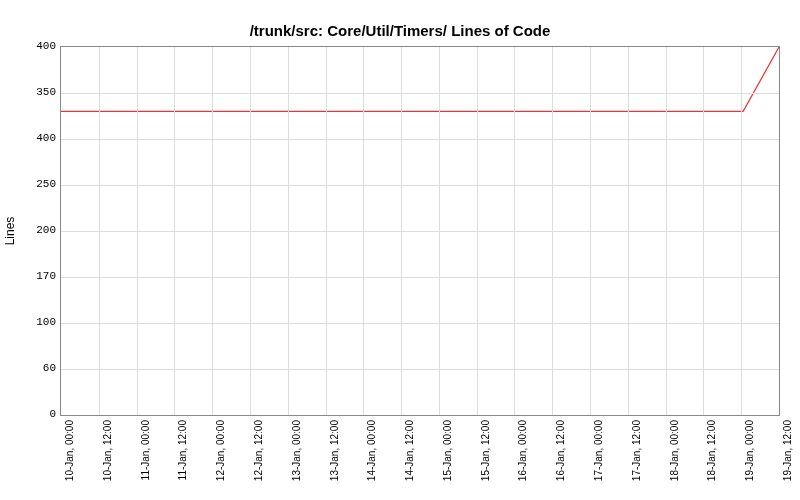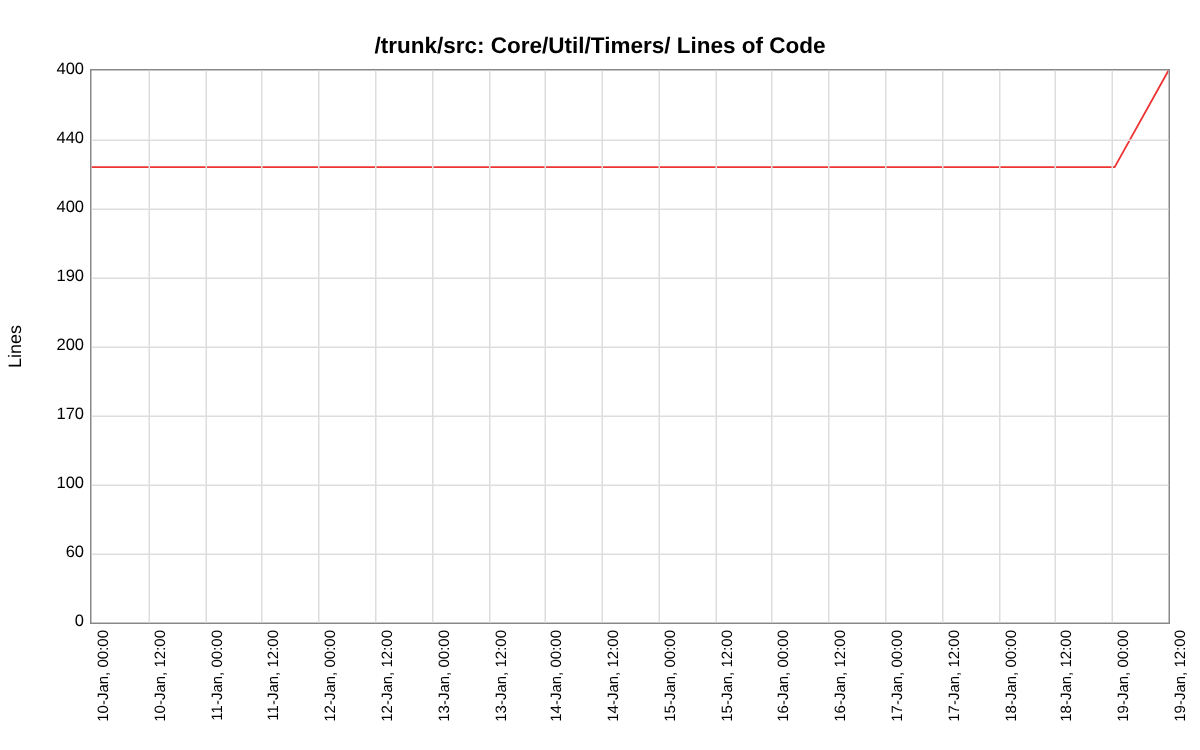--- a/index.html
+++ b/index.html
@@ -52,20 +52,21 @@
     border-left: 1px solid #ddd;
   }
   .y-tick {
     position: absolute;
     right: 744px;
     width: 50px;
     text-align: right;
     font-size: 11px;
     color: #000;
     transform: translateY(-50%);
+    font-family: Liberation Mono, monospace;
   }
   .x-tick {
     position: absolute;
     top: 404px;
     font-size: 10px;
     color: #000;
     transform-origin: top left;
     transform: rotate(-90deg) translateX(-100%);
     white-space: nowrap;
   }
@@ -132,23 +133,23 @@
       <div class="grid-line-v" style="left: 642.421px;"></div>
       <div class="grid-line-v" style="left: 680.211px;"></div>
     </div>
 
 
 <div class="y-tick" style="top: 398px;">0</div>
     <div class="y-tick" style="top: 352px;">60</div>
     <div class="y-tick" style="top: 306px;">100</div>
     <div class="y-tick" style="top: 260px;">170</div>
     <div class="y-tick" style="top: 214px; text-align: right;">200</div>
-    <div class="y-tick" style="top: 168px;">190</div>
+    <div class="y-tick" style="top: 168px;">250</div>
     <div class="y-tick" style="top: 122px;">400</div>
-    <div class="y-tick" style="top: 76px;">440</div>
+    <div class="y-tick" style="top: 76px;">350</div>
     <div class="y-tick" style="top: 30px;">400</div>
     <div class="x-tick" style="left: 64px;">10-Jan, 00:00</div>
     <div class="x-tick" style="left: 101.789px;">10-Jan, 12:00</div>
     <div class="x-tick" style="left: 139.579px;">11-Jan, 00:00</div>
     <div class="x-tick" style="left: 177.368px;">11-Jan, 12:00</div>
     <div class="x-tick" style="left: 215.158px;">12-Jan, 00:00</div>
     <div class="x-tick" style="left: 252.947px;">12-Jan, 12:00</div>
     <div class="x-tick" style="left: 290.737px;">13-Jan, 00:00</div>
     <div class="x-tick" style="left: 328.526px;">13-Jan, 12:00</div>
     <div class="x-tick" style="left: 366.316px;">14-Jan, 00:00</div>

